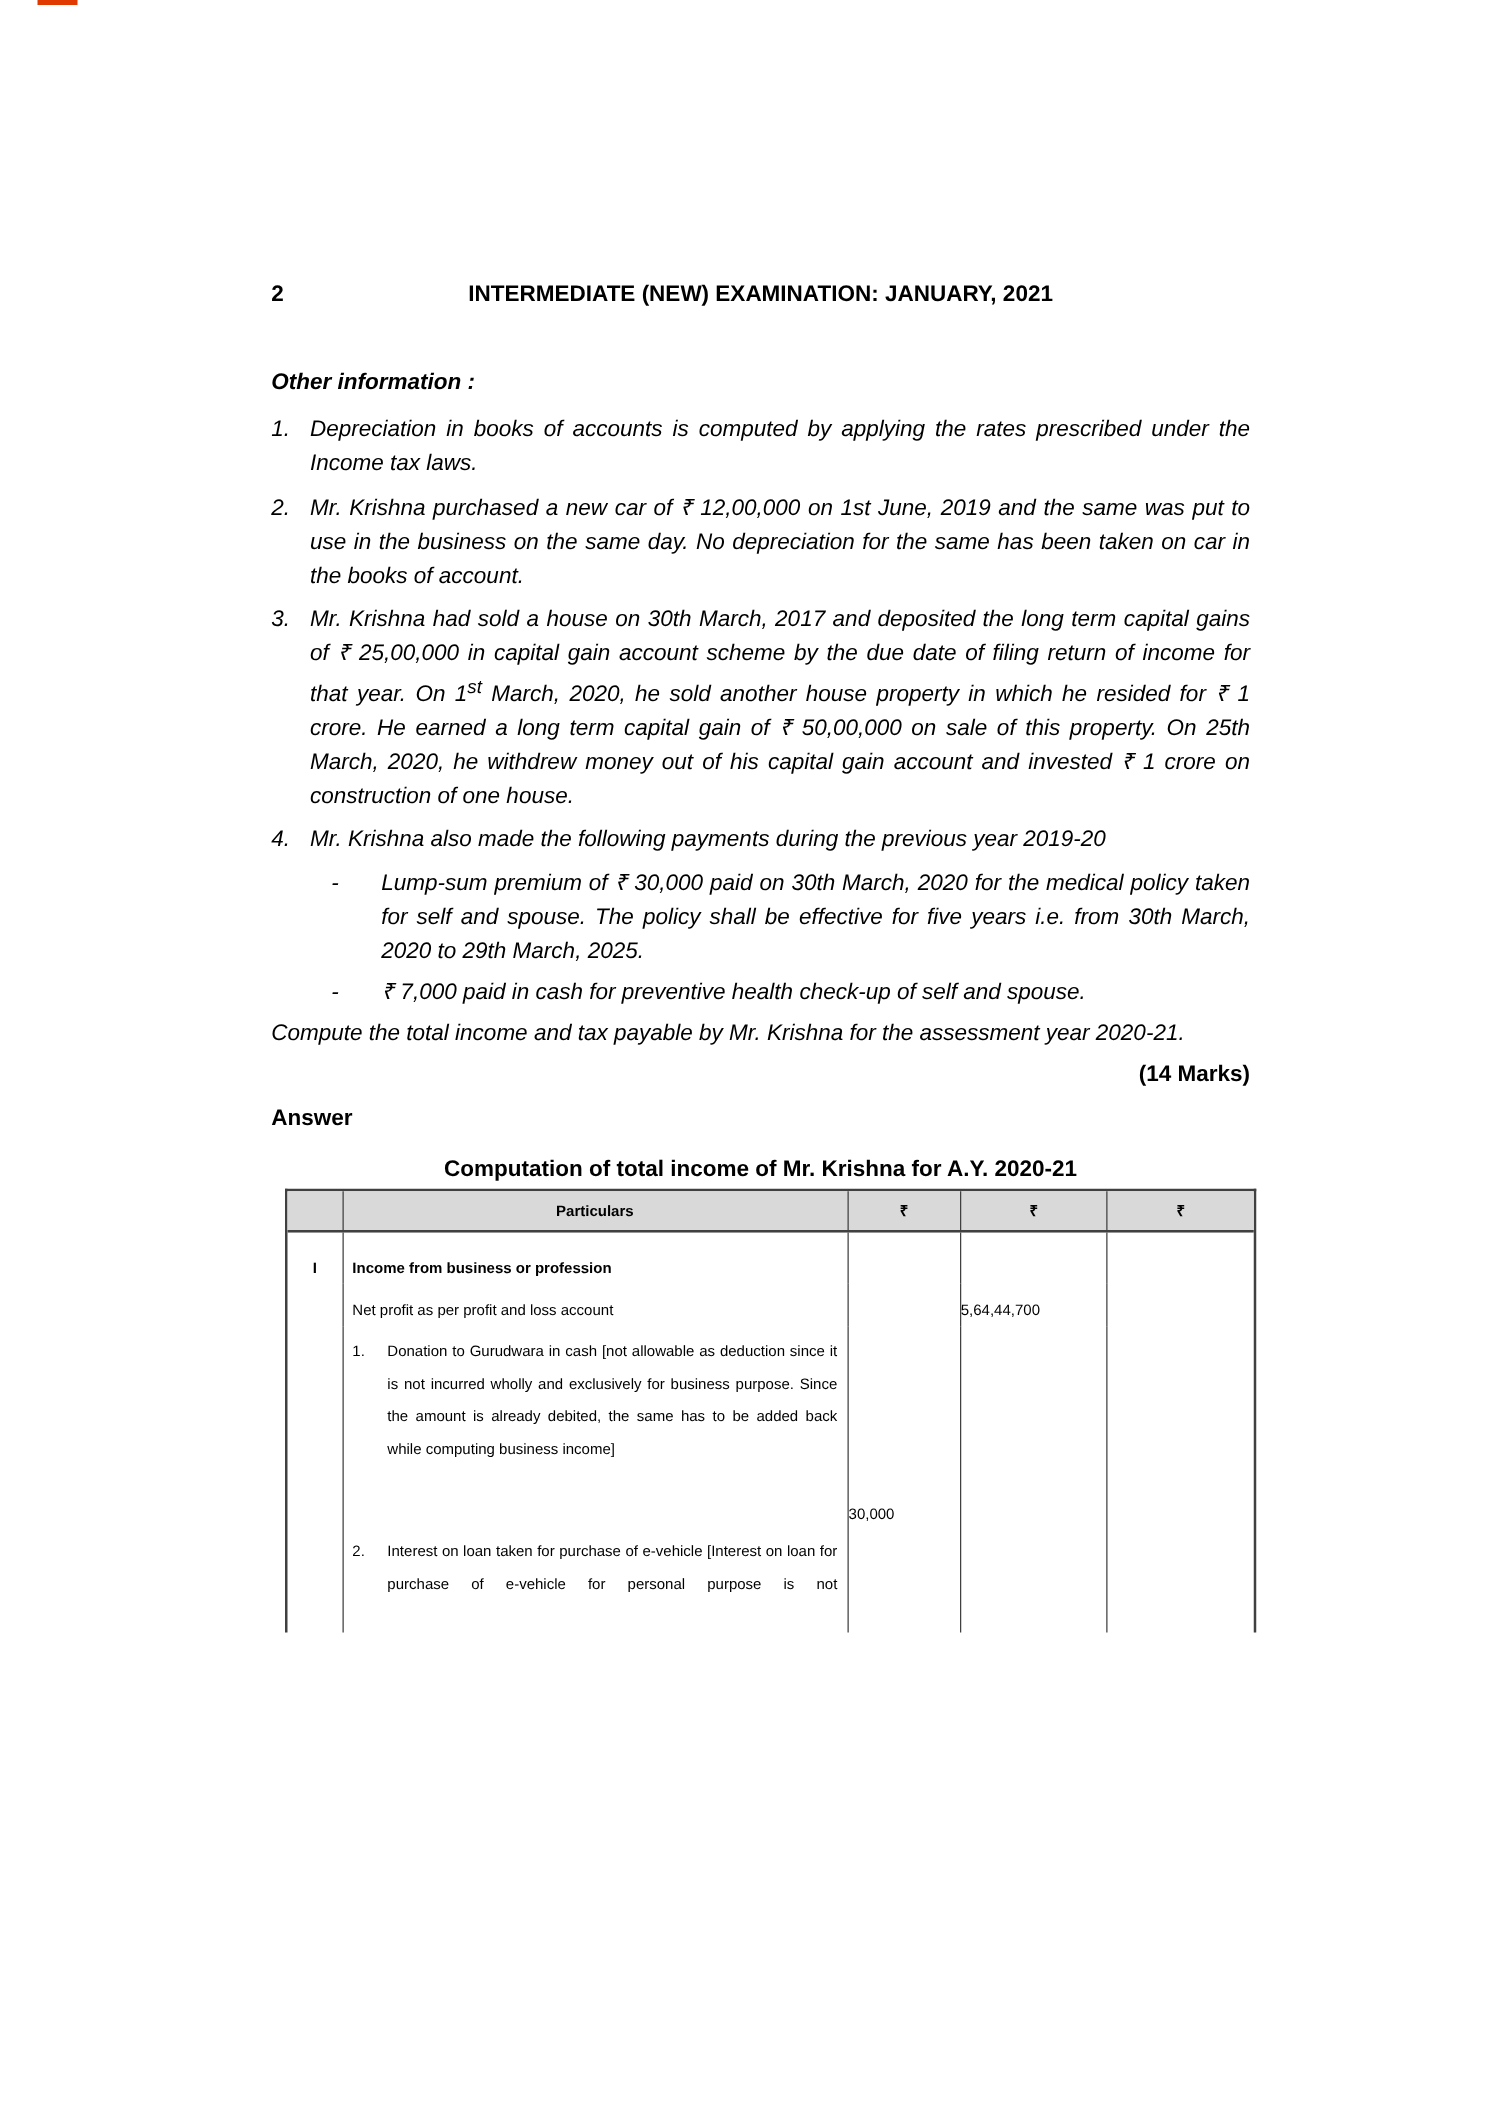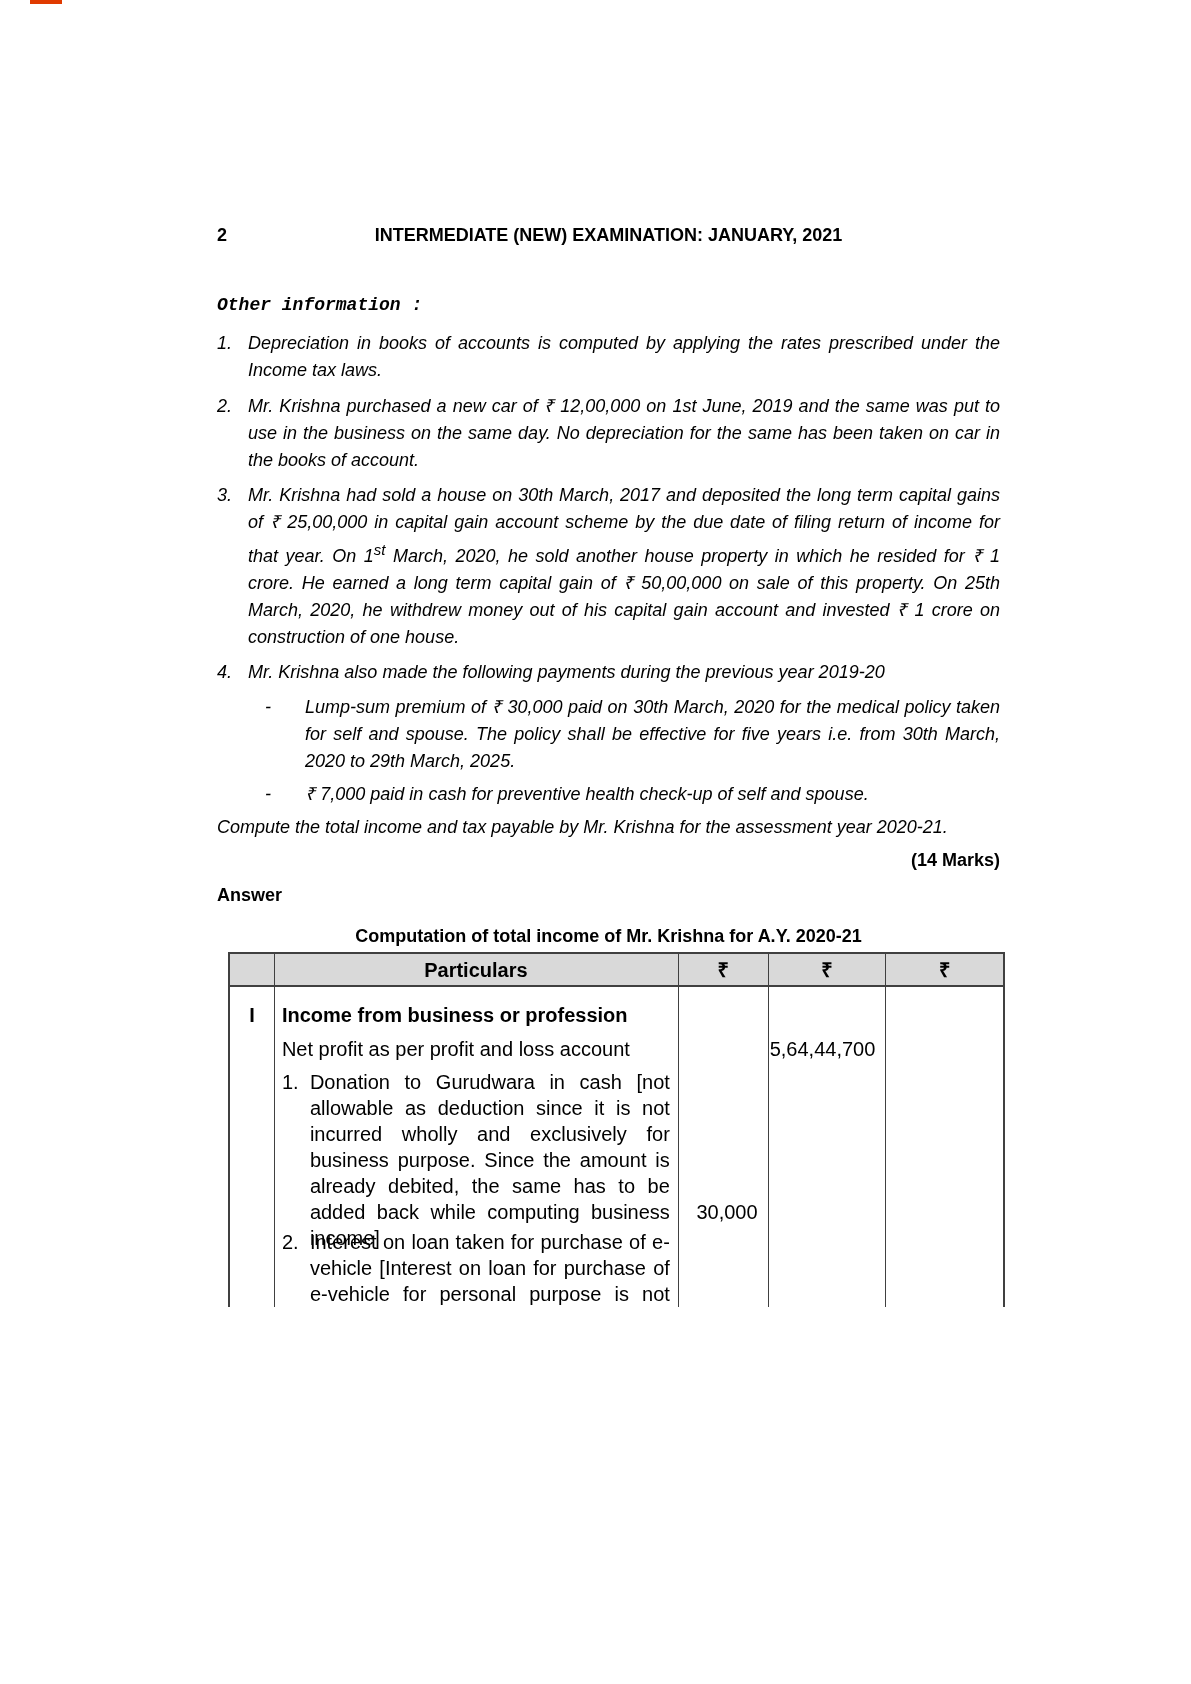--- a/index.html
+++ b/index.html
@@ -12,21 +12,21 @@
     color:#000;
     overflow:hidden;
   }
   .red-mark { position:absolute; left:30px; top:0; width:32px; height:4px; background:#e03a00; }
   .content { position:absolute; left:217px; top:222px; width:783px; font-size:18px; line-height:27px; }
 
   .docheader { position:relative; font-weight:bold; }
   .docheader .pagenum { position:absolute; left:0; top:0; }
   .docheader .title { text-align:center; }
 
-  .other-info { margin-top:43px; font-weight:bold; font-style:italic;font-family:Liberation Mono, monospace; }
+  .other-info { margin-top:43px; font-weight:bold; font-style:italic; }
 
   .qitem { display:flex; font-style:italic; }
   .qitem .inum { flex:0 0 31px; }
   .qitem .itext { flex:1; text-align:justify; }
   .mt11{margin-top:11px;} .mt9{margin-top:9px;} .mt8{margin-top:8px;} .mt6{margin-top:6px;}
 
   .subitem { display:flex; font-style:italic; margin-left:48px; }
   .subitem .dash { flex:0 0 40px; }
   .subitem .stext { flex:1; text-align:justify; }
 
@@ -35,32 +35,32 @@
   .answer { margin-top:8px; font-weight:bold; }
   .tabletitle { margin-top:14px; text-align:center; font-weight:bold; }
 
   
   .ttable {
     margin-top:2px; margin-left:11px;
     width:777px;
     border-top:2px solid #404040;
     border-left:2px solid #404040;
     border-right:2px solid #404040;
-    font-size:20px; line-height:26px;
+    font-size:12px; line-height:26px;
   }
   .trow { display:flex; align-items:stretch; }
   .cell { border-right:1px solid #404040; }
   .c0 { width:45px; text-align:center; }
   .c1 { width:405px; padding-left:7px; padding-right:8px; }
   .c2 { width:90px; }
   .c3 { width:118px; }
   .c4 { width:117px; border-right:none; }
   .thead { background:#d9d9d9; border-bottom:2px solid #404040; font-weight:bold; height:33px; }
   .thead .cell { display:flex; align-items:center; justify-content:center; }
-  .amount { text-align:right; padding-right:10px; }
+  .amount { text-align:left; padding-right:10px; }
   .vbottom { display:flex; flex-direction:column; justify-content:flex-end; }
   .just { text-align:justify; }
   .justlast { text-align:justify; text-align-last:justify; }
   .bold { font-weight:bold; }
   .ital { font-style:italic; }
   .cellitem { display:flex; }
   .cellitem .cnum { flex:0 0 28px; }
   .cellitem .ctext { flex:1; }
   .pt15{padding-top:15px;} .pt9{padding-top:9px;} .pt8{padding-top:8px;} .pt7{padding-top:7px;} .pt4{padding-top:4px;}
   .r-item1 { height:163px; }

